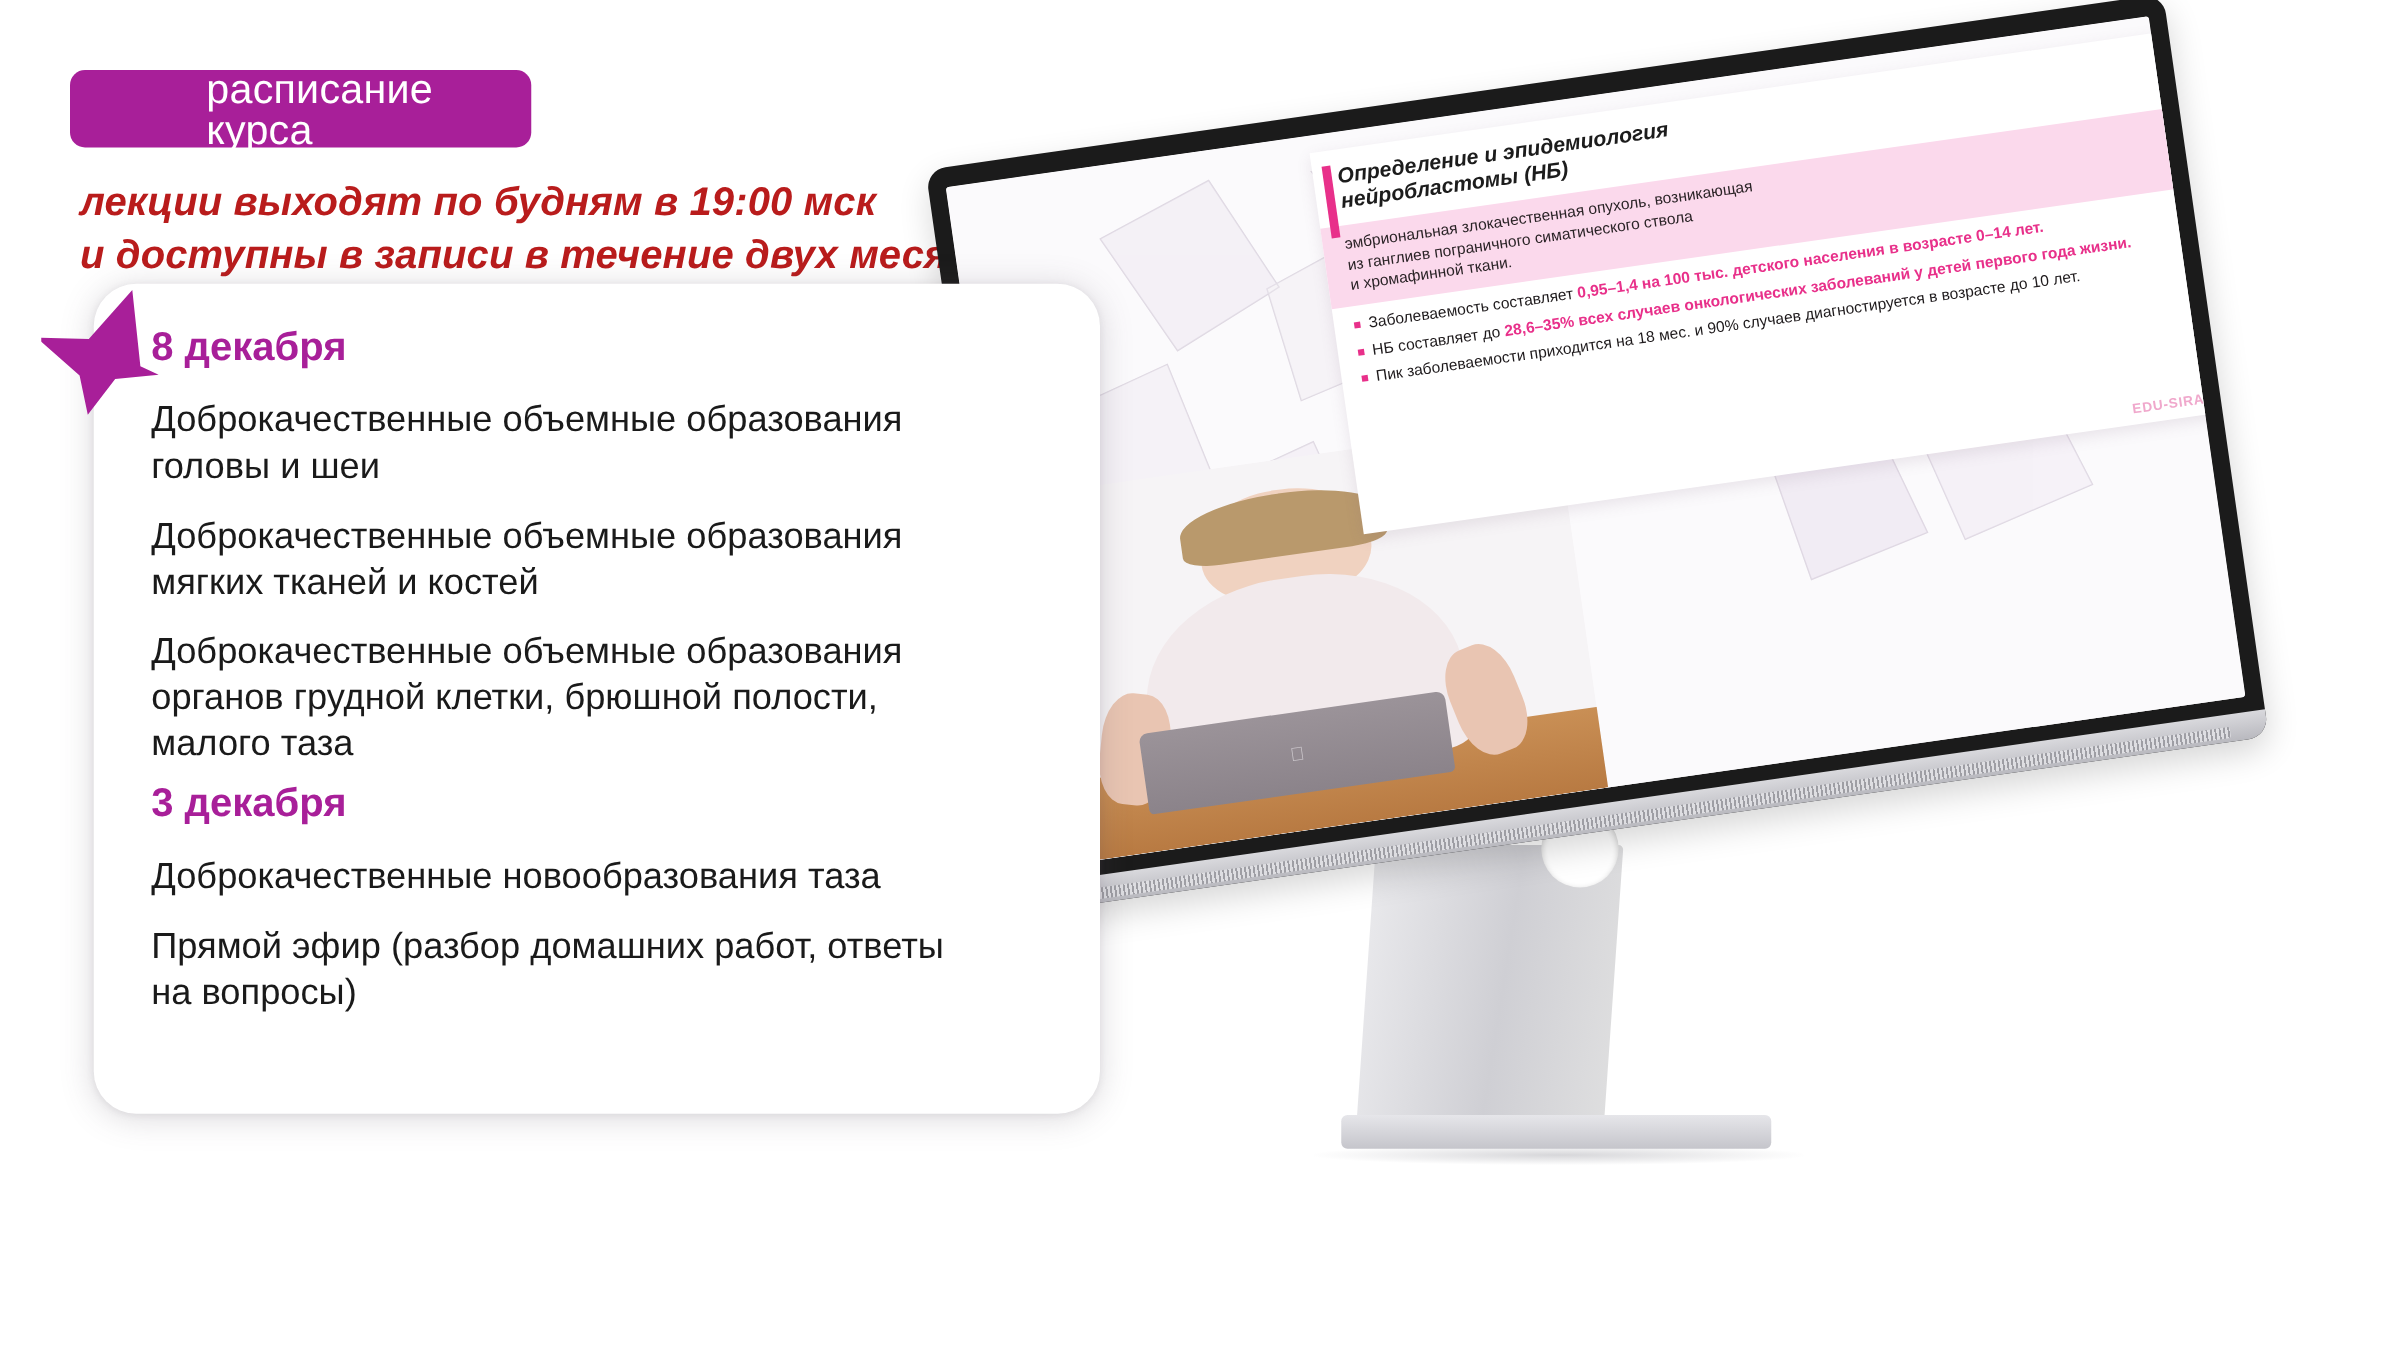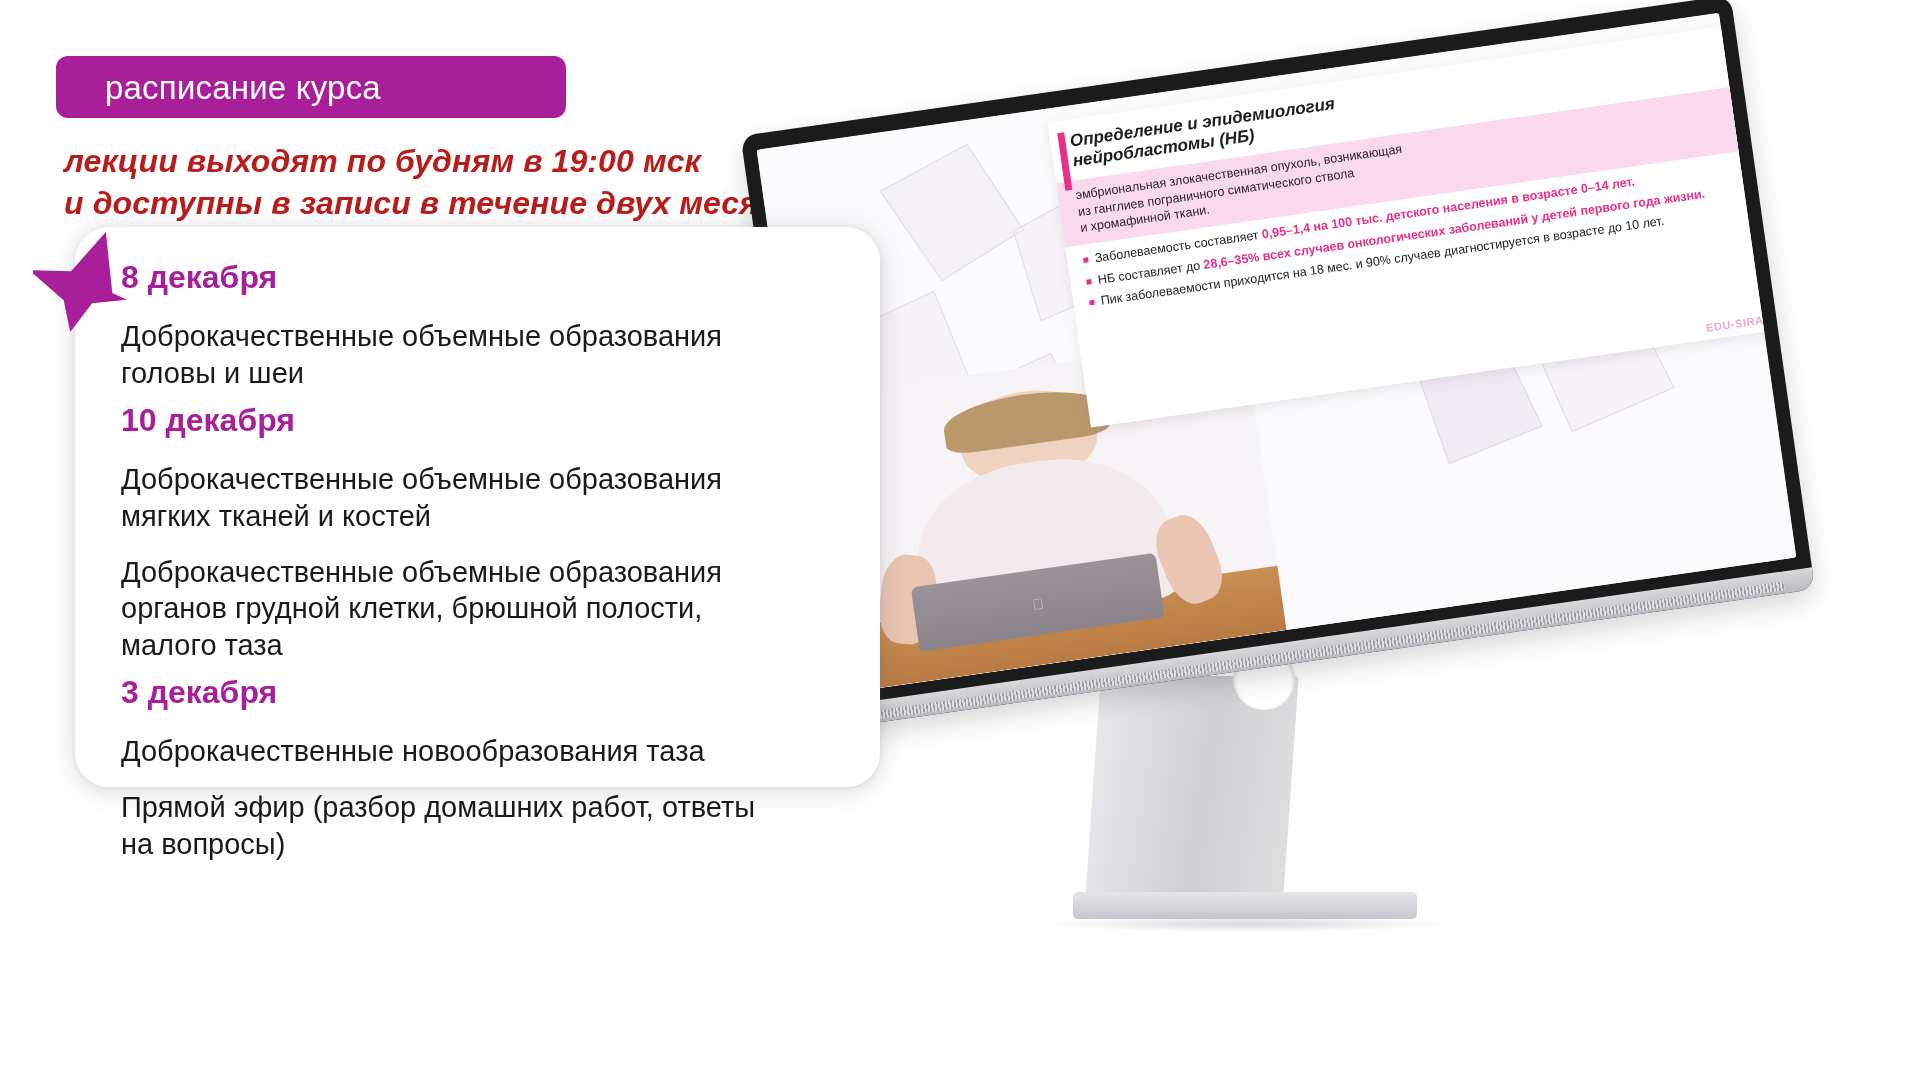--- a/index.html
+++ b/index.html
@@ -8,45 +8,45 @@
     width:1920px; height:1080px;
     background:#ffffff;
     font-family:"Liberation Sans", sans-serif;
     overflow:hidden;
   }
   #stage { position:relative; width:1920px; height:1080px; background:#fff; }
 
   
   .badge {
     position:absolute; left:56px; top:56px;
-    width:510px; height:62px;
+    width:369px; height:62px;
     background:var(--brand,#A81F99);
     border-radius:12px;
     display:flex; align-items:center;
-    padding-left:49px;
+    padding-left:109px;
   }
   .badge-label {
     color:#ffffff; font-size:33px; font-weight:400;
     letter-spacing:.2px; line-height:1;
   }
 
   
   .subtitle {
     position:absolute; left:64px; top:140px;
     width:900px;
     color:#b91c1c;
     font-size:32px; font-style:italic; font-weight:700;
     line-height:1.32; letter-spacing:.1px;
     white-space:pre-line;
   }
 
   
   .card {
     position:absolute; left:75px; top:227px;
-    width:805px; height:560px;
+    width:805px; height:664px;
     background:#ffffff;
     border-radius:34px;
     box-shadow:0 3px 26px rgba(90,80,95,.22), 0 1px 6px rgba(90,80,95,.10);
     padding:28px 46px 20px 46px;
     z-index:4;
   }
   .schedule { list-style:none; }
   .entry { margin-bottom:6px; }
   .entry-date {
     color:#A81F99;
@@ -242,21 +242,20 @@
   <div class="card">
     <ul class="schedule">
 
       <li class="entry">
         <div class="entry-date">8 декабря</div>
         <div class="entry-desc">Доброкачественные объемные образования
 головы и шеи</div>
       </li>
 
       <li class="entry">
-        <div class="entry-date">10 декабря</div>
         <div class="entry-desc">Доброкачественные объемные образования
 мягких тканей и костей</div>
       </li>
 
       <li class="entry">
         <div class="entry-desc">Доброкачественные объемные образования
 органов грудной клетки, брюшной полости,
 малого таза</div>
       </li>
 

